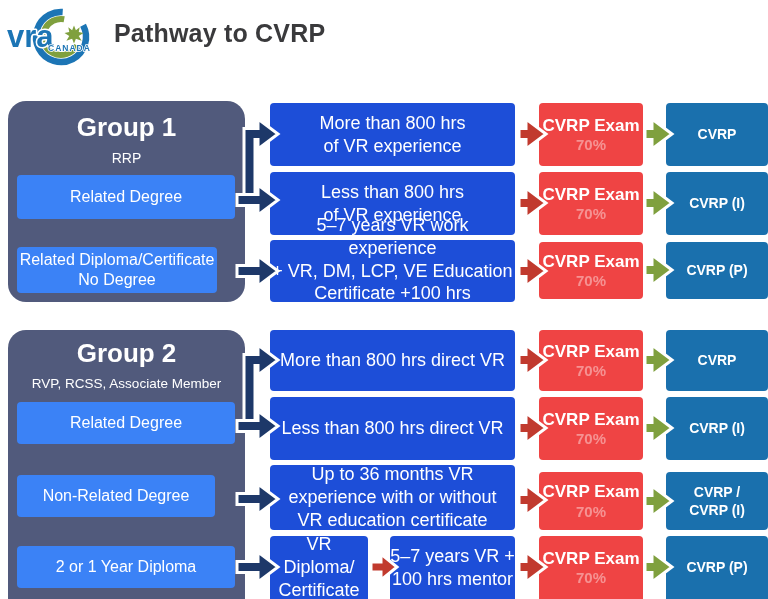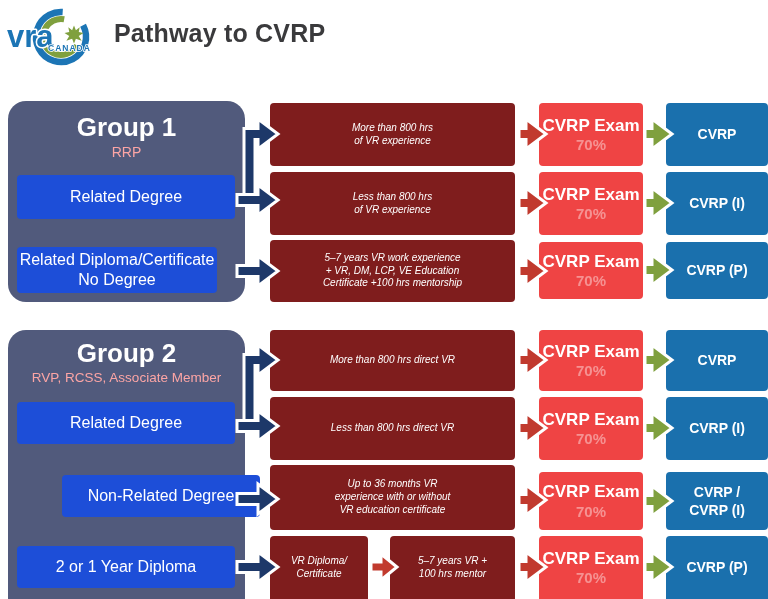--- a/index.html
+++ b/index.html
@@ -6,28 +6,28 @@
   .canvas{
     position:relative;width:768px;height:599px;overflow:hidden;
     font-family:"Liberation Sans","DejaVu Sans",sans-serif;background:#ffffff;
   }
   .abs{position:absolute;box-sizing:border-box;}
   .box{
     position:absolute;box-sizing:border-box;display:flex;align-items:center;justify-content:center;
     text-align:center;color:#ffffff;border-radius:4px;white-space:pre-line;
   }
   .group-outer{background:#515a7c;border-radius:18px;}
-  .navy{background:#1d4ed8;font-size:16px;line-height:1.25;}
-  .red{background:#7f1d1d;font-size:10px;line-height:1.27;font-style:italic;}
+  .navy{background:#3b82f6;font-size:16px;line-height:1.25;}
+  .red{background:#1d4ed8;font-size:18px;line-height:1.27;}
   .green{background:#ef4444;flex-direction:column;line-height:1.15;}
   .green .exam-label{font-weight:bold;font-size:17px;}
   .green .pct{font-weight:bold;font-size:15px;color:rgba(255,255,255,0.42);margin-top:1px;}
   .blue{background:#1a70ad;font-weight:bold;font-size:14px;line-height:1.3;}
   .gtitle{font-weight:bold;font-size:26px;color:#ffffff;text-align:center;line-height:1.1;}
-  .gsub{font-size:14px;color:#fca5a5;text-align:center;margin-top:2px;}
+  .gsub{font-size:14px;color:#ffffff;text-align:center;margin-top:8px;}
   .page-title{position:absolute;left:114px;top:19px;margin:0;font-size:25px;font-weight:bold;color:#3a3a3c;letter-spacing:0.2px;}
   #arrows{position:absolute;left:0;top:0;pointer-events:none;}
 </style>
 </head>
 <body>
 
 <div class="canvas">
 
   <div class="abs" style="left:6px;top:3px;width:100px;height:66px;">
     <svg width="100" height="66" viewBox="0 0 100 66">
@@ -76,21 +76,21 @@
     <span class="pct">70%</span>
   </div>
   <div class="box blue" style="left:666px;top:242px;width:102px;height:57px;">CVRP (P)</div>
 
   <div class="abs group-outer" style="left:8px;top:330px;width:237px;height:269px;border-bottom-left-radius:0;border-bottom-right-radius:0;">
     <div class="abs" style="left:0;top:9px;width:100%;">
       <div class="gtitle">Group 2</div>
       <div class="gsub" style="font-size:13.5px;">RVP, RCSS, Associate Member</div>
     </div>
     <div class="box navy" style="left:9px;top:72px;width:218px;height:42px;">Related Degree</div>
-    <div class="box navy" style="left:9px;top:145px;width:198px;height:42px;margin-left:45px;">Non-Related Degree</div>
+    <div class="box navy" style="left:9px;top:145px;width:198px;height:42px;">Non-Related Degree</div>
     <div class="box navy" style="left:9px;top:216px;width:218px;height:42px;">2 or 1 Year Diploma</div>
   </div>
 
   <div class="box red" style="left:270px;top:330px;width:245px;height:61px;">More than 800 hrs direct VR</div>
   <div class="box green" style="left:539px;top:330px;width:104px;height:61px;">
     <span class="exam-label">CVRP Exam</span>
     <span class="pct">70%</span>
   </div>
   <div class="box blue" style="left:666px;top:330px;width:102px;height:61px;">CVRP</div>
 

